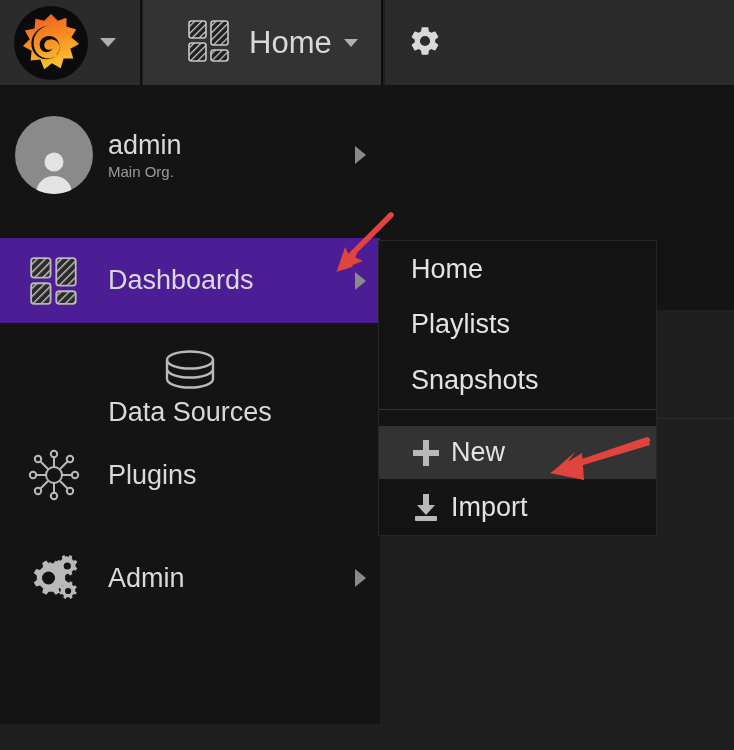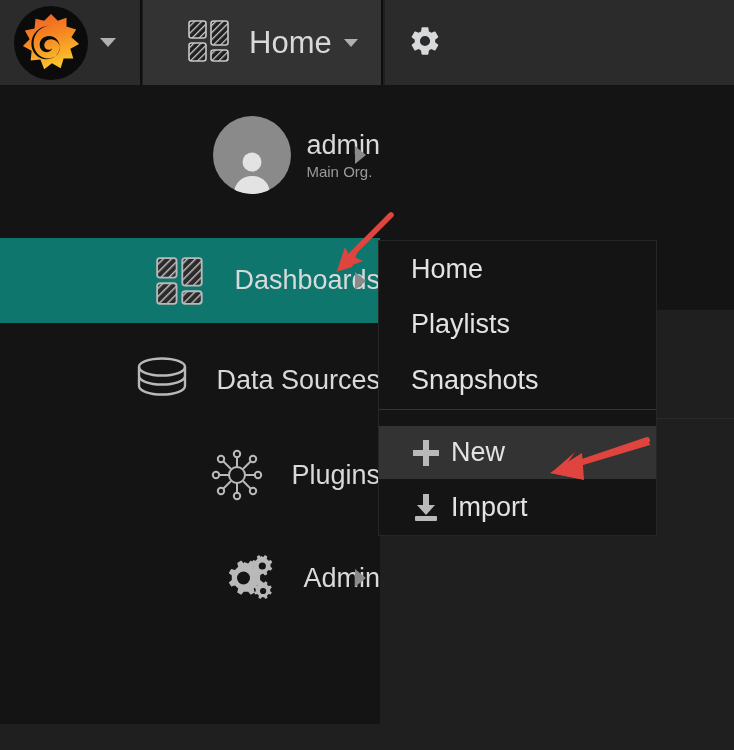--- a/index.html
+++ b/index.html
@@ -119,23 +119,22 @@
     height: 639px;
     background: #141414;
   }
   .menu-row {
     position: absolute;
     left: 0;
     width: 380px;
     display: flex;
     align-items: center;
     box-sizing: border-box;
-    justify-content: flex-end;
-  }
-  .menu-row.active { background: #0f766e; }
+  }
+  .menu-row.active { background: #4c1d95; }
   .menu-icon-slot {
     width: 108px;
     flex: none;
     display: flex;
     align-items: center;
     justify-content: center;
   }
   .menu-label {
     color: #d8d9da;
     font-size: 27px;
@@ -299,21 +298,21 @@
         <rect x="1" y="1" width="17" height="17" rx="2.5" fill="url(#hatchB)" stroke="#b9b9b9" stroke-width="1.6"></rect>
         <rect x="23" y="1" width="17" height="24" rx="2.5" fill="url(#hatchB)" stroke="#b9b9b9" stroke-width="1.6"></rect>
         <rect x="1" y="23" width="17" height="18" rx="2.5" fill="url(#hatchB)" stroke="#b9b9b9" stroke-width="1.6"></rect>
         <rect x="23" y="30" width="17" height="11" rx="2.5" fill="url(#hatchB)" stroke="#b9b9b9" stroke-width="1.6"></rect>
       </svg>
     </div>
     <span class="menu-label">Dashboards</span>
     <span class="caret-right"></span>
   </div>
 
-  <div class="menu-row" style="top:255px; height:80px;">
+  <div class="menu-row" style="top:264px; height:80px;flex-direction:column;">
     <div class="menu-icon-slot">
       <svg width="52" height="48" viewBox="0 0 52 48" aria-hidden="true">
         <g fill="none" stroke="#b9b9b9" stroke-width="2.4">
           <ellipse cx="26" cy="11" rx="23" ry="8.5"></ellipse>
           <path d="M3 11 v9 c0 4.7 10.3 8.5 23 8.5 s23 -3.8 23 -8.5 v-9"></path>
           <path d="M3 21 v9 c0 4.7 10.3 8.5 23 8.5 s23 -3.8 23 -8.5 v-9"></path>
         </g>
       </svg>
     </div>
     <span class="menu-label">Data Sources</span>

